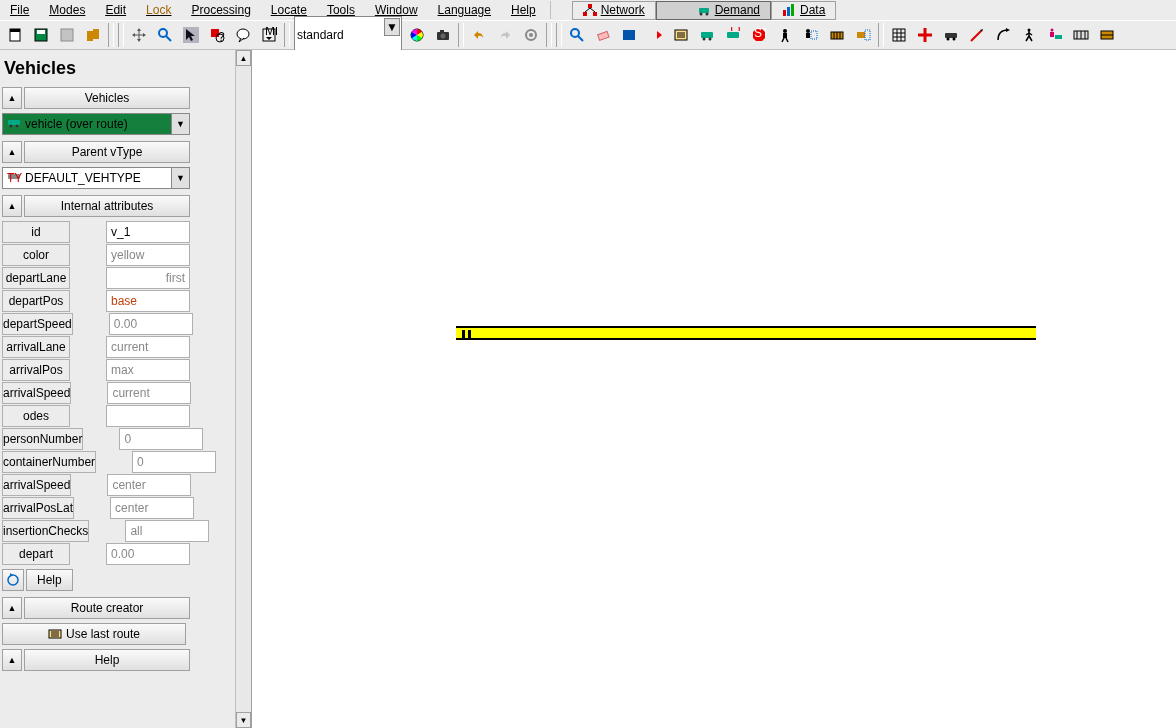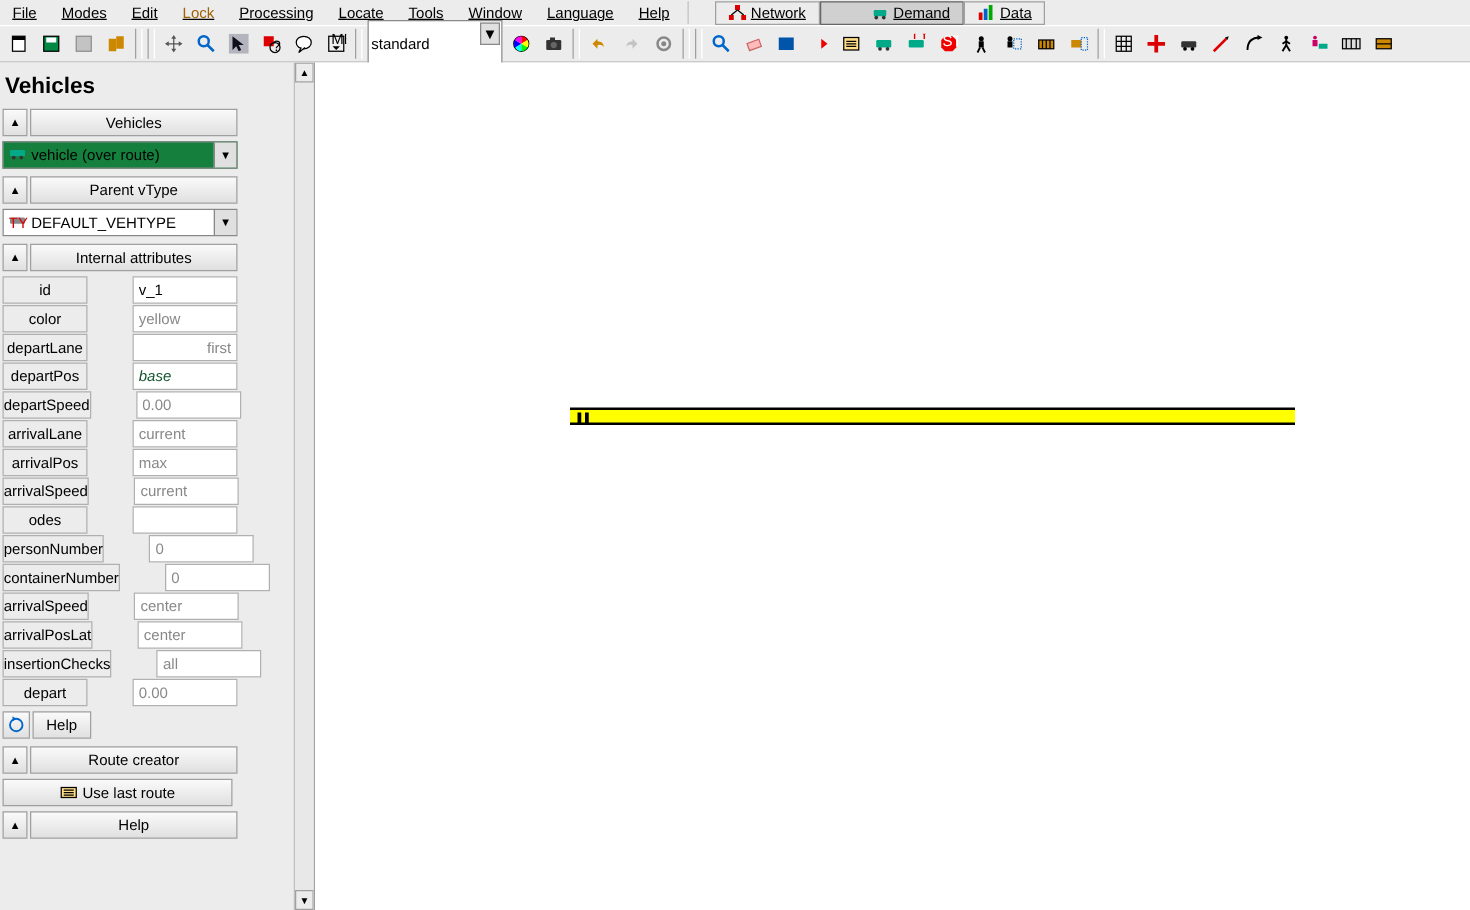--- a/index.html
+++ b/index.html
@@ -410,21 +410,21 @@
           <div class="attr-row">
             <div class="attr-label">color</div>
             <input class="attr-input placeholder" value="yellow" style="color: rgb(136, 136, 136);">
           </div>
           <div class="attr-row">
             <div class="attr-label">departLane</div>
             <input class="attr-input placeholder" value="first" style="color: rgb(136, 136, 136); text-align: right;">
           </div>
           <div class="attr-row">
             <div class="attr-label">departPos</div>
-            <input class="attr-input placeholder" value="base" style="color: #14532d; font-style: italic;">
+            <input class="attr-input placeholder" value="base" style="color: #c2410c;">
           </div>
           <div class="attr-row">
             <div class="attr-label">departSpeed</div>
             <input class="attr-input placeholder" value="0.00" style="color: rgb(136, 136, 136);">
           </div>
           <div class="attr-row">
             <div class="attr-label">arrivalLane</div>
             <input class="attr-input placeholder" value="current" style="color: rgb(136, 136, 136);">
           </div>
           <div class="attr-row">

